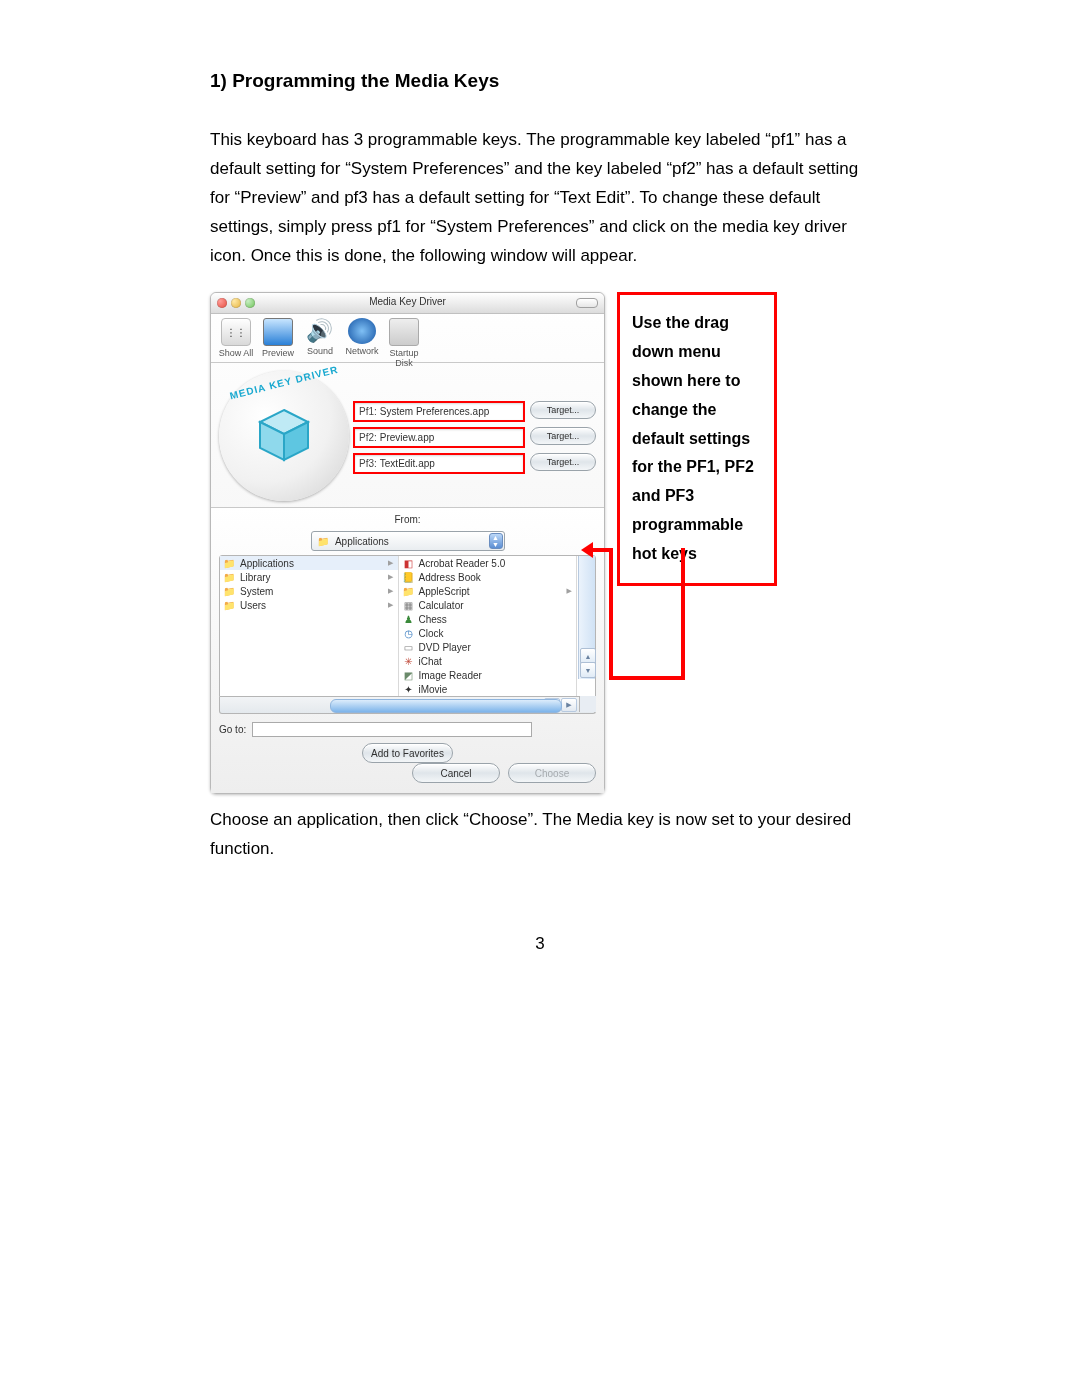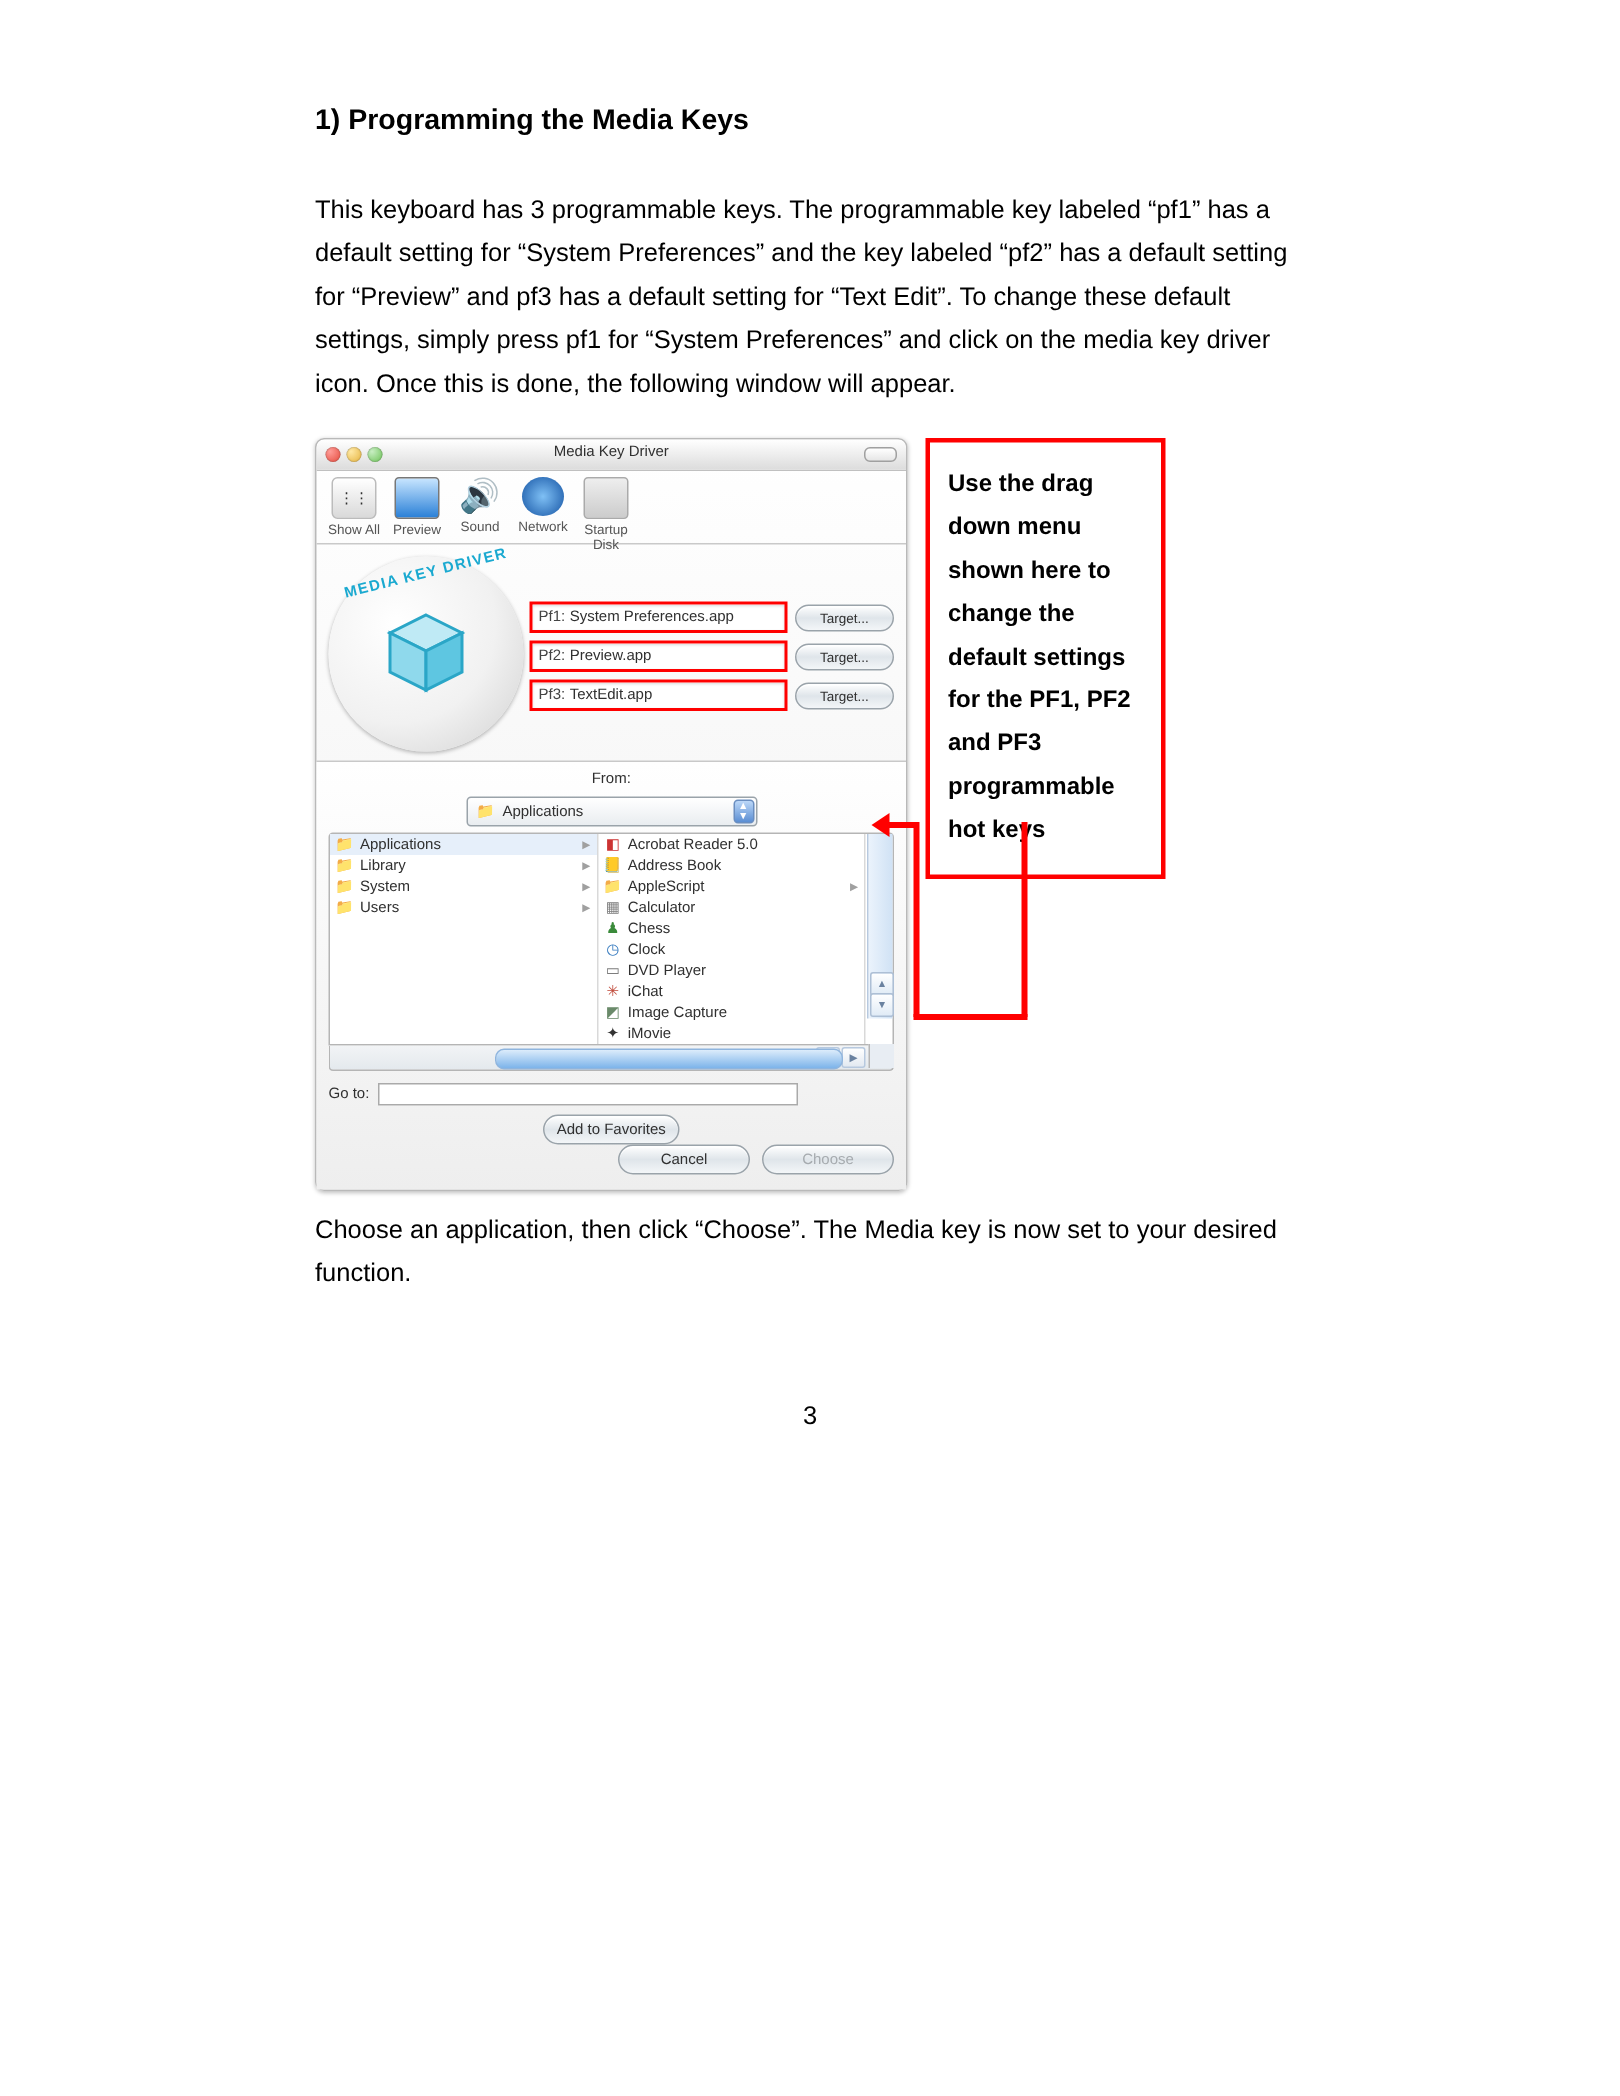--- a/index.html
+++ b/index.html
@@ -93,21 +93,21 @@
   .cube {
     width:60px;height:60px;position:relative;
   }
   .cube svg{width:60px;height:60px;}
   .ring-text{
     position:absolute; top:6px; left:0; right:0; text-align:center;
     font-size:10px; font-weight:bold; color:#1aa9d0; letter-spacing:1px;
     transform:rotate(-14deg);
   }
   .pf-rows { flex:1; display:flex; flex-direction:column; gap:5px; margin-top:30px;}
-  .pf-row { display:flex; align-items:center; gap:5px;}
+  .pf-row { display:flex; align-items:flex-start; gap:5px;}
   .pf-input{
     flex:1; height:17px; border:2px solid #ff0000; background:#fff;
     display:flex; align-items:center; padding:0 4px;
     font-size:10px; box-shadow:inset 0 1px 2px rgba(0,0,0,.15);
   }
   .pf-label{color:#444;margin-right:3px;}
   .aqua-btn{
     min-width:48px;height:16px; padding:0 8px;
     border-radius:9px; border:1px solid #9aa3aa;
     background:linear-gradient(#fff,#dfe5ea 50%,#f3f6f8);
@@ -371,21 +371,21 @@
             <div class="row">
                 <span class="icn app">▭</span>
                 <span>DVD Player</span>
               </div>
             <div class="row">
                 <span class="icn" style="color:#c04a3a">✳</span>
                 <span>iChat</span>
               </div>
             <div class="row">
                 <span class="icn" style="color:#6a8a6a">◩</span>
-                <span>Image Capture</span>
+                <span>Image Reader</span>
               </div>
             <div class="row">
                 <span class="icn" style="color:#333">✦</span>
                 <span>iMovie</span>
               </div>
           </div>
           <div class="col">
             <div class="scrollbar-track">
               <div class="scroll-arrow sa-bot1">▲</div>
               <div class="scroll-arrow sa-bot2">▼</div>

